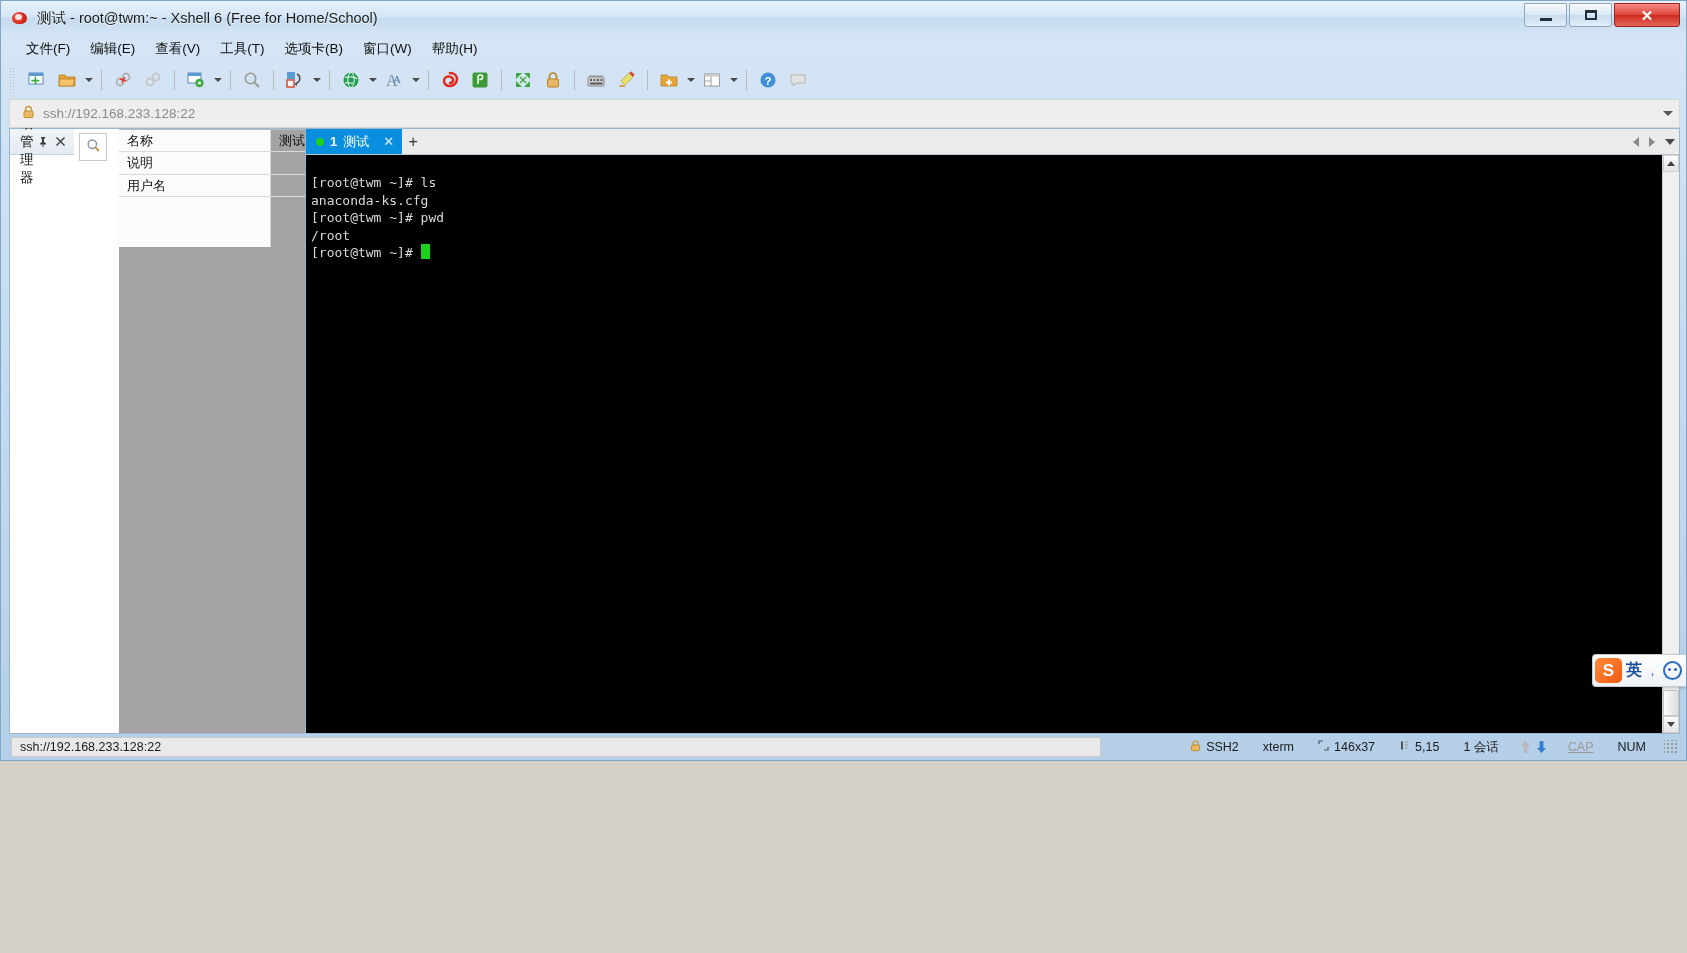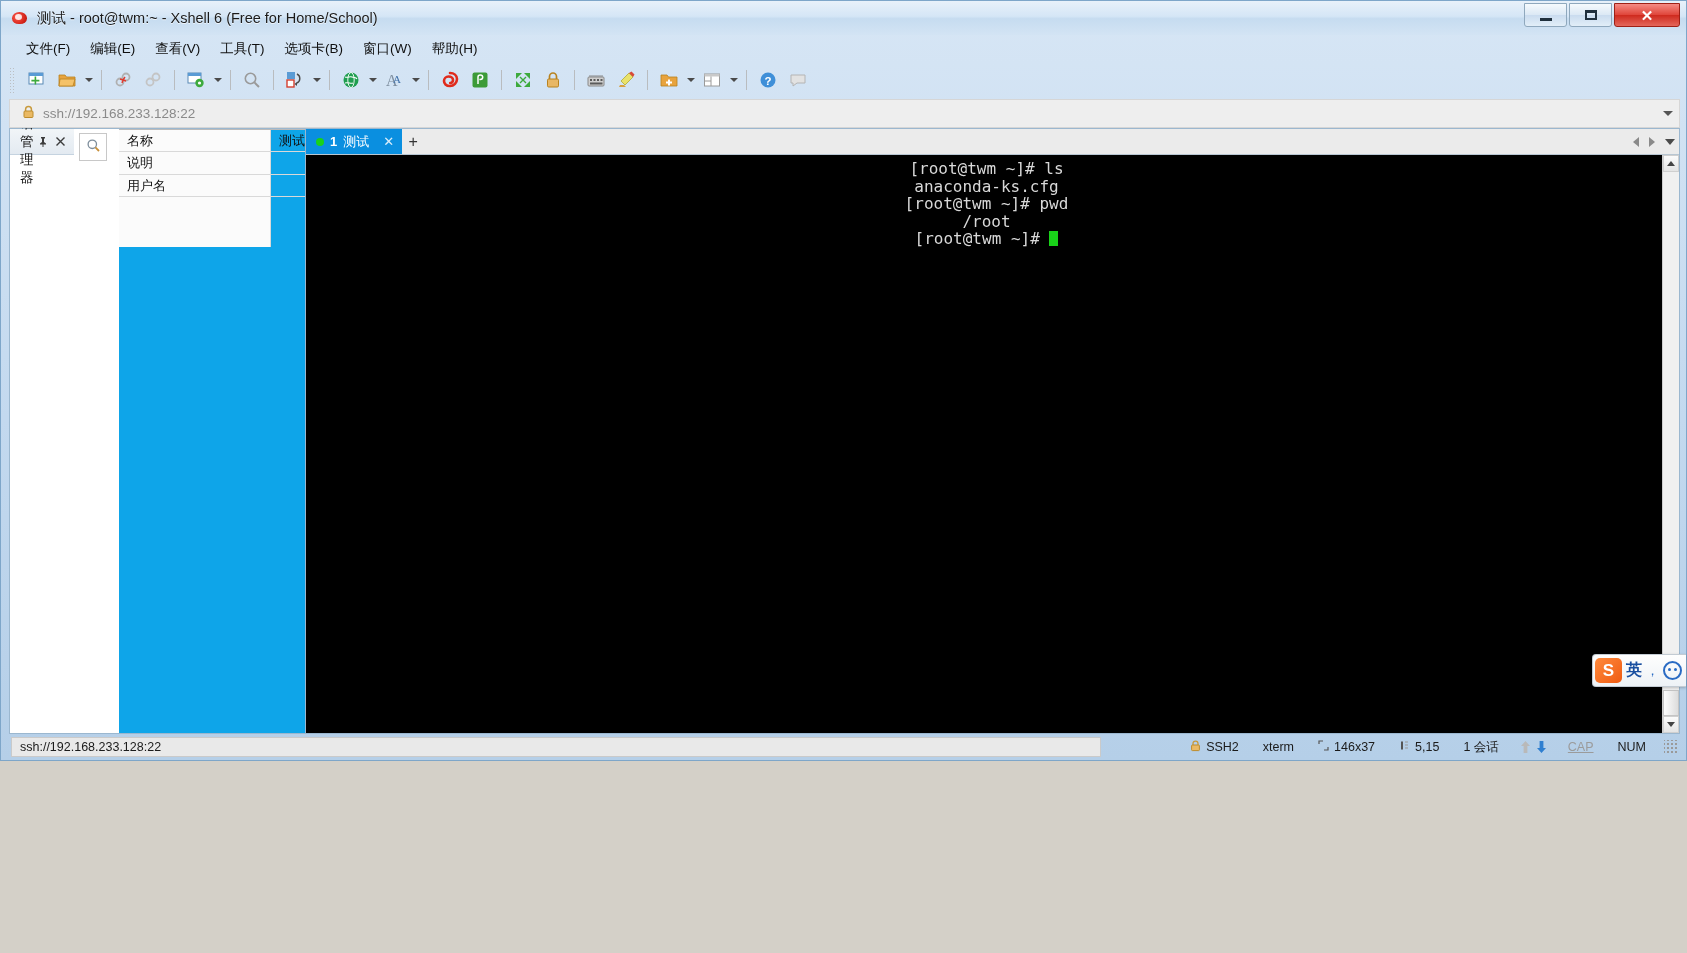--- a/index.html
+++ b/index.html
@@ -162,21 +162,21 @@
   .tree-row { display:flex; align-items:center; height:21px; padding-left:10px; font-size:13.5px; color:#111; }
   .tree-row.child { padding-left: 36px; }
   .expander {
     width:11px;height:11px;border:1px solid #9a9a9a;background:#fff;
     display:flex;align-items:center;justify-content:center;margin-right:2px;flex:0 0 11px;
   }
   .expander::before { content:""; width:7px;height:1px;background:#333; }
   .tree-dots { width:9px; height:1px; border-top:1px dotted #9a9a9a; margin-right:2px; }
   .tree-label { }
 
-  .sp-props { flex: 0 0 auto; border-top:1px solid #bbb; background:#0ea5e9; }
+  .sp-props { flex: 0 0 auto; border-top:1px solid #bbb; background:#a3a3a3; }
   .prow { display:flex; height:22.3px; border-bottom:1px solid #d9d9d9; font-size:13px; color:#111; }
   .prow .k { width:152px; flex:0 0 152px; border-right:1px solid #d9d9d9; padding:2px 0 0 8px; background:#fbfbfb; }
   .prow .v { flex:1; padding:2px 0 0 8px; }
   .prow.blank { height:50px; border-bottom:none; }
 
   
   .termarea {
     flex: 1 1 auto;
     display:flex; flex-direction:column; min-width:0;
     border: 1px solid #9bb7cf;
@@ -206,25 +206,24 @@
   .tab-navs i { width:0;height:0; }
   .nav-l { border-top:5px solid transparent;border-bottom:5px solid transparent;border-right:6px solid #8a8a8a; }
   .nav-r { border-top:5px solid transparent;border-bottom:5px solid transparent;border-left:6px solid #8a8a8a; }
   .nav-d { border-left:5px solid transparent;border-right:5px solid transparent;border-top:6px solid #4a4a4a; }
 
   .termwrap { flex:1 1 auto; display:flex; min-height:0; }
   .terminal {
     flex:1 1 auto;
     background:#000; color:#d8d8d8;
     font-family:"DejaVu Sans Mono","Liberation Mono",monospace;
-    font-size: 16px; line-height: 17.6px;
-    padding: 5px 0 0 5px;
+    font-size: 13px; line-height: 17.6px;
+    padding: 19px 0 0 5px;
     white-space: pre; overflow: hidden;
     min-width: 0;
-    text-align: center;
   }
   .cursor { display:inline-block; width:9px; height:15px; background:#19d219; vertical-align:-2px; }
   .vscroll {
     width: 17px; flex:0 0 17px;
     background:#f0f0f0; border-left:1px solid #cfcfcf;
     display:flex; flex-direction:column; justify-content:space-between;
   }
   .vs-btn { height:17px; display:flex;align-items:center;justify-content:center; background:linear-gradient(180deg,#fbfbfb,#e4e4e4); border:1px solid #cfcfcf; }
   .vs-btn i { width:0;height:0;border-left:4px solid transparent;border-right:4px solid transparent; }
   .vs-up i { border-bottom:5px solid #444; }

